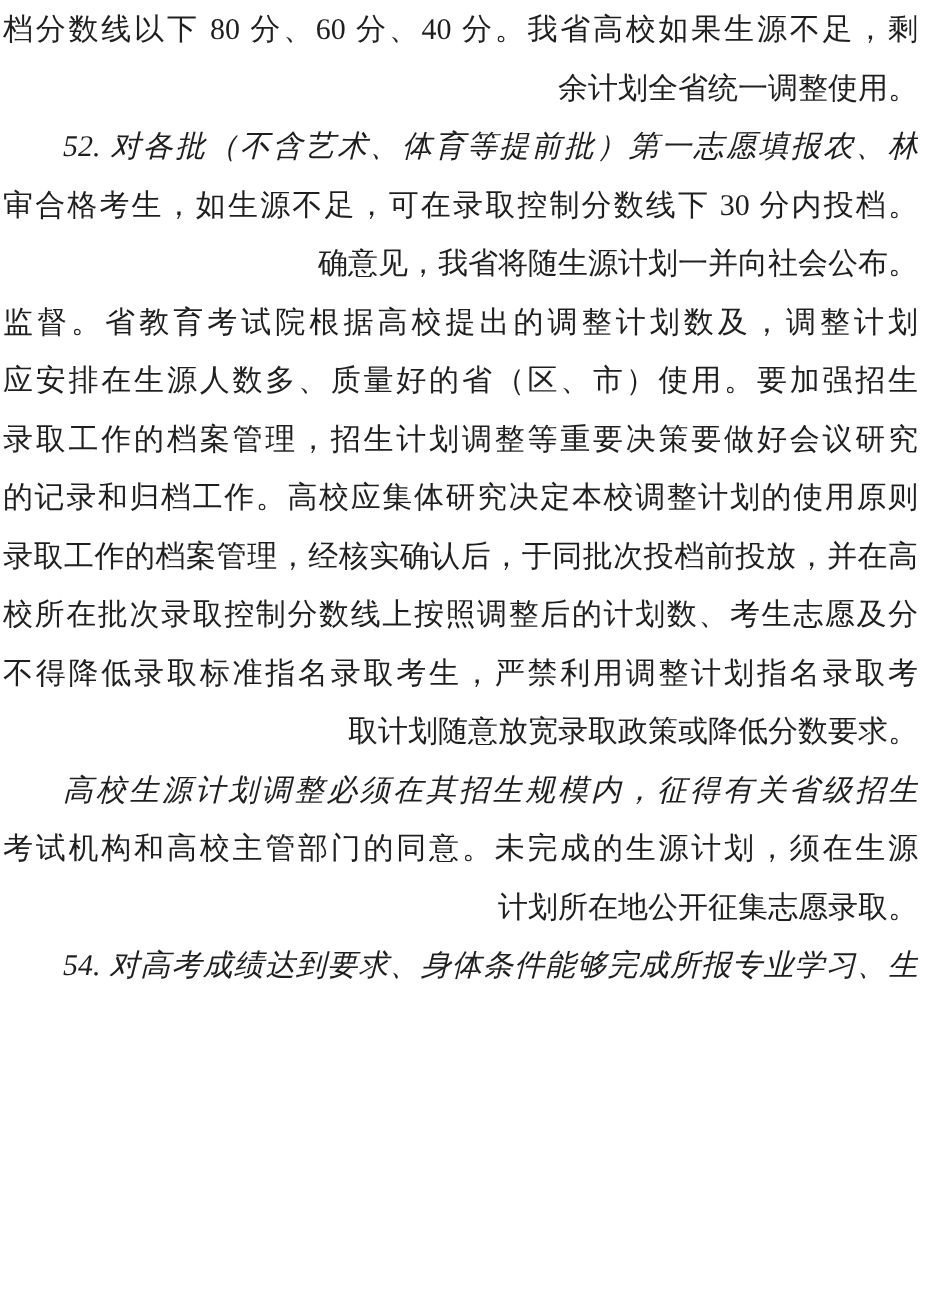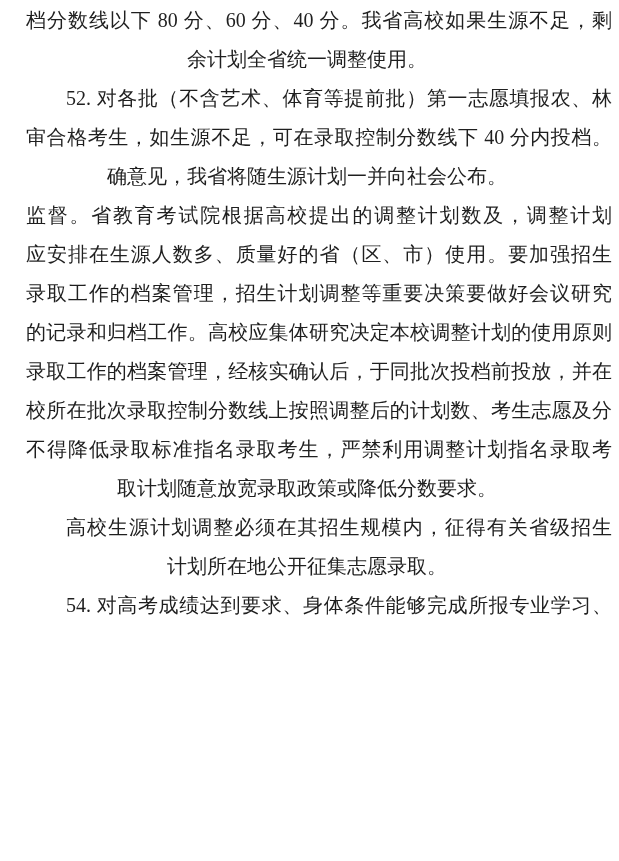--- a/index.html
+++ b/index.html
@@ -24,64 +24,65 @@
   .para {
     margin: 0;
     padding: 0;
   }
   .line {
     font-size: 20px;
     line-height: 39px;
     height: 39px;
     white-space: normal;
     overflow: hidden;
-    text-align: center;
+    text-align: right;
   }
   .line.justify {
     text-align: justify;
     text-align-last: justify;
     text-justify: inter-character;
-    margin-left: 24px;
   }
   .line.indent {
     text-indent: 2em;
+    font-style: italic;
   }
 </style>
 </head>
 <body style="color: rgb(31, 31, 31); background: rgb(255, 255, 255);">
 
 <div class="page">
 
   <div class="para">
     <div class="line justify">档分数线以下 80 分、60 分、40 分。我省高校如果生源不足，剩</div>
     <div class="line">余计划全省统一调整使用。</div>
   </div>
 
   <div class="para">
     <div class="line justify indent">52. 对各批（不含艺术、体育等提前批）第一志愿填报农、林</div>
-    <div class="line justify">审合格考生，如生源不足，可在录取控制分数线下 40 分内投档。</div>
+    <div class="line justify">审合格考生，如生源不足，可在录取控制分数线下 30 分内投档。</div>
   </div>
 
   <div class="para">
     <div class="line">确意见，我省将随生源计划一并向社会公布。</div>
   </div>
 
   <div class="para">
     <div class="line justify">监督。省教育考试院根据高校提出的调整计划数及，调整计划</div>
     <div class="line justify">应安排在生源人数多、质量好的省（区、市）使用。要加强招生</div>
     <div class="line justify">录取工作的档案管理，招生计划调整等重要决策要做好会议研究</div>
     <div class="line justify">的记录和归档工作。高校应集体研究决定本校调整计划的使用原则</div>
     <div class="line justify">录取工作的档案管理，经核实确认后，于同批次投档前投放，并在高</div>
     <div class="line justify">校所在批次录取控制分数线上按照调整后的计划数、考生志愿及分</div>
     <div class="line justify">不得降低录取标准指名录取考生，严禁利用调整计划指名录取考</div>
     <div class="line">取计划随意放宽录取政策或降低分数要求。</div>
   </div>
 
   <div class="para">
     <div class="line justify indent">高校生源计划调整必须在其招生规模内，征得有关省级招生</div>
+    <div class="line justify">考试机构和高校主管部门的同意。未完成的生源计划，须在生源</div>
     <div class="line">计划所在地公开征集志愿录取。</div>
   </div>
 
   <div class="para">
     <div class="line justify indent">54. 对高考成绩达到要求、身体条件能够完成所报专业学习、生</div>
   </div>
 
 </div>
 
 </body></html>

